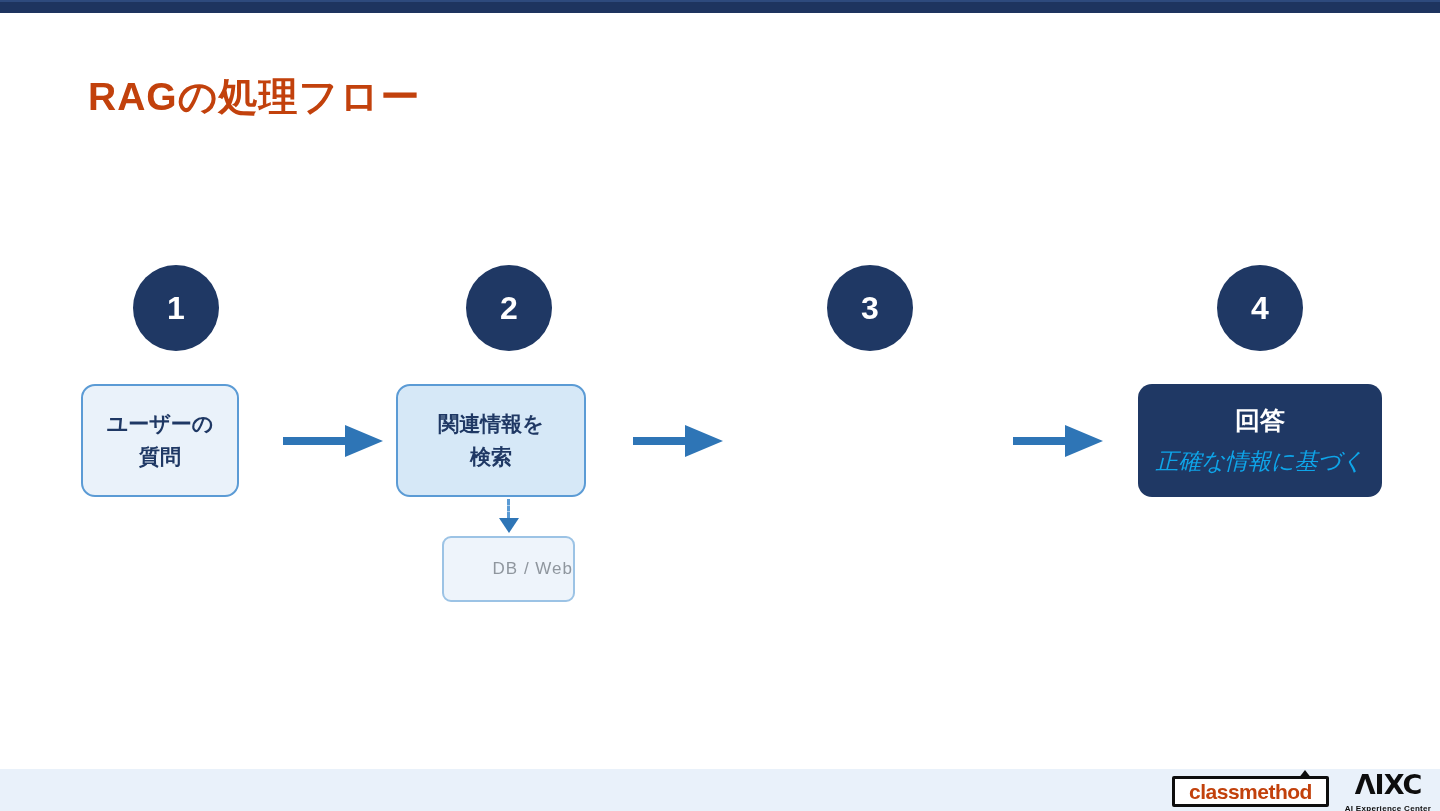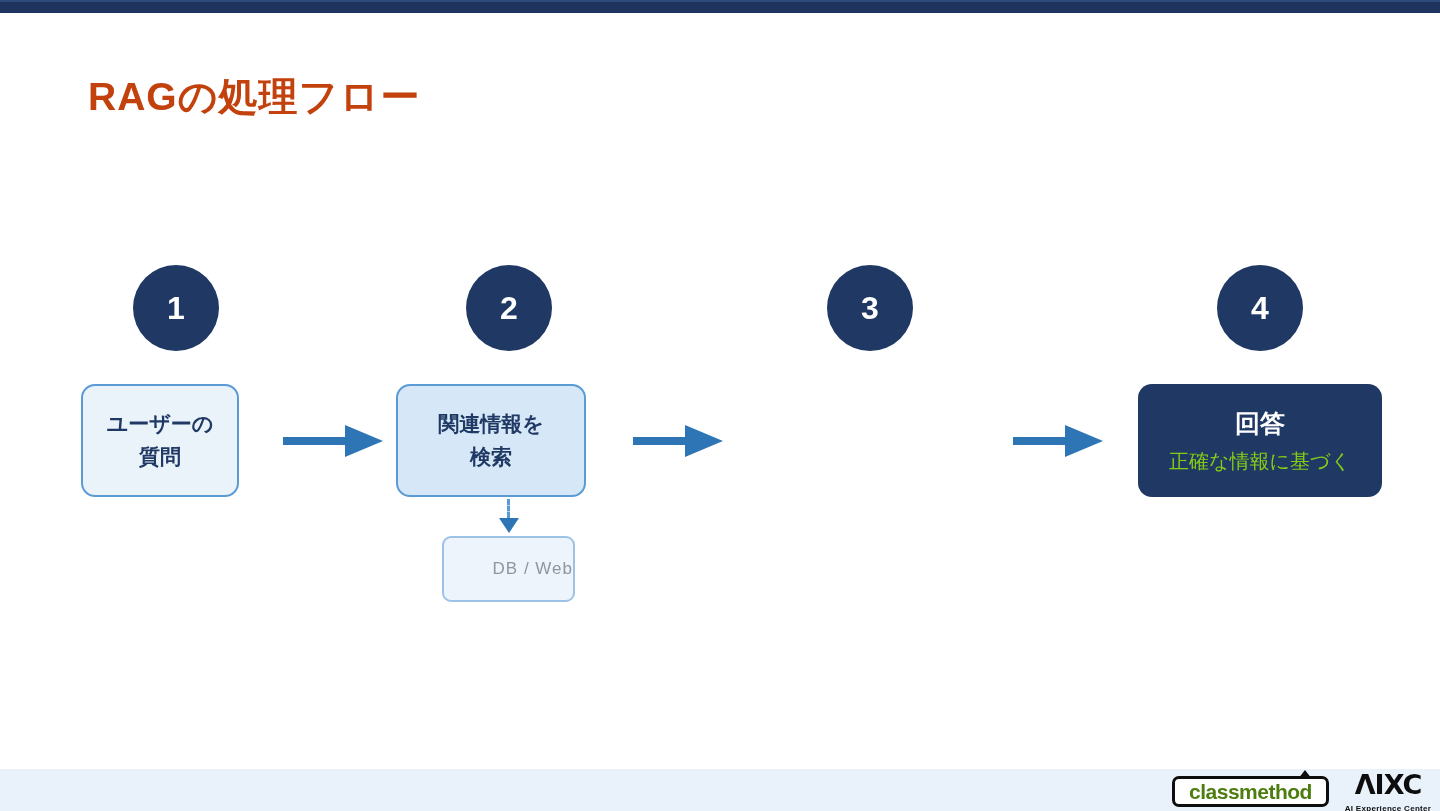--- a/index.html
+++ b/index.html
@@ -39,21 +39,21 @@
     border-radius: 14px;
     display: flex; flex-direction: column; align-items: center; justify-content: center;
     text-align: center; line-height: 1.55;
   }
   .step-box .line { font-size: 21px; font-weight: bold; color: #1f3864; }
   .box-1 { left: 81px;  width: 158px; background: #eaf2fa; border: 2px solid #5b9bd5; }
   .box-2 { left: 396px; width: 190px; background: #d6e8f7; border: 2px solid #5b9bd5; }
   .box-3 { left: 737px; width: 267px; background: #d6e8f7; border: 2px solid #5b9bd5; }
   .box-4 { left: 1138px; width: 244px; background: #1f3864; border: none; }
   .box-4 .line-main { font-size: 25px; font-weight: bold; color: #ffffff; }
-  .box-4 .line-sub  { font-size: 20px; font-weight: normal; color: #84cc16; margin-top: 4px; }
+  .box-4 .line-sub  { font-size: 23px; font-weight: normal; color: #0ea5e9; margin-top: 4px; font-style: italic; }
 
   .h-arrow { position: absolute; top: 425px; height: 32px; }
   .h-arrow .shaft {
     position: absolute; left: 0; top: 12px; height: 8px; background: #2e75b6;
   }
   .h-arrow .head {
     position: absolute; top: 0; width: 0; height: 0;
     border-top: 16px solid transparent; border-bottom: 16px solid transparent;
     border-left: 38px solid #2e75b6;
   }
@@ -81,23 +81,23 @@
     font-size: 17px; color: #8f969e; letter-spacing: 1px;
   }
 
   .footer-band {
     position: absolute; left: 0; top: 769px; width: 1440px; height: 42px;
     background: #e9f1fa;
   }
 
   .cm-logo {
     position: absolute; left: 1172px; top: 776px; width: 157px; height: 31px;
-    background: #ffffff; border: 3px solid #0d0d0d; border-radius: 7px;
+    background: #ffffff; border: 3px solid #0d0d0d; border-radius: 2px;
     display: flex; align-items: center; justify-content: center;
-    font-size: 21px; font-weight: bold; color: #4d7c0f; letter-spacing: -0.5px;
+    font-size: 21px; font-weight: bold; color: #c2410c; letter-spacing: -0.5px;
   }
   .cm-notch {
     position: absolute; right: 14px; top: -9px; width: 0; height: 0;
     border-left: 7px solid transparent; border-right: 7px solid transparent;
     border-bottom: 9px solid #0d0d0d;
   }
 
   .nxc-logo {
     position: absolute; left: 1340px; top: 771px; width: 96px;
     display: flex; flex-direction: column; align-items: center;

